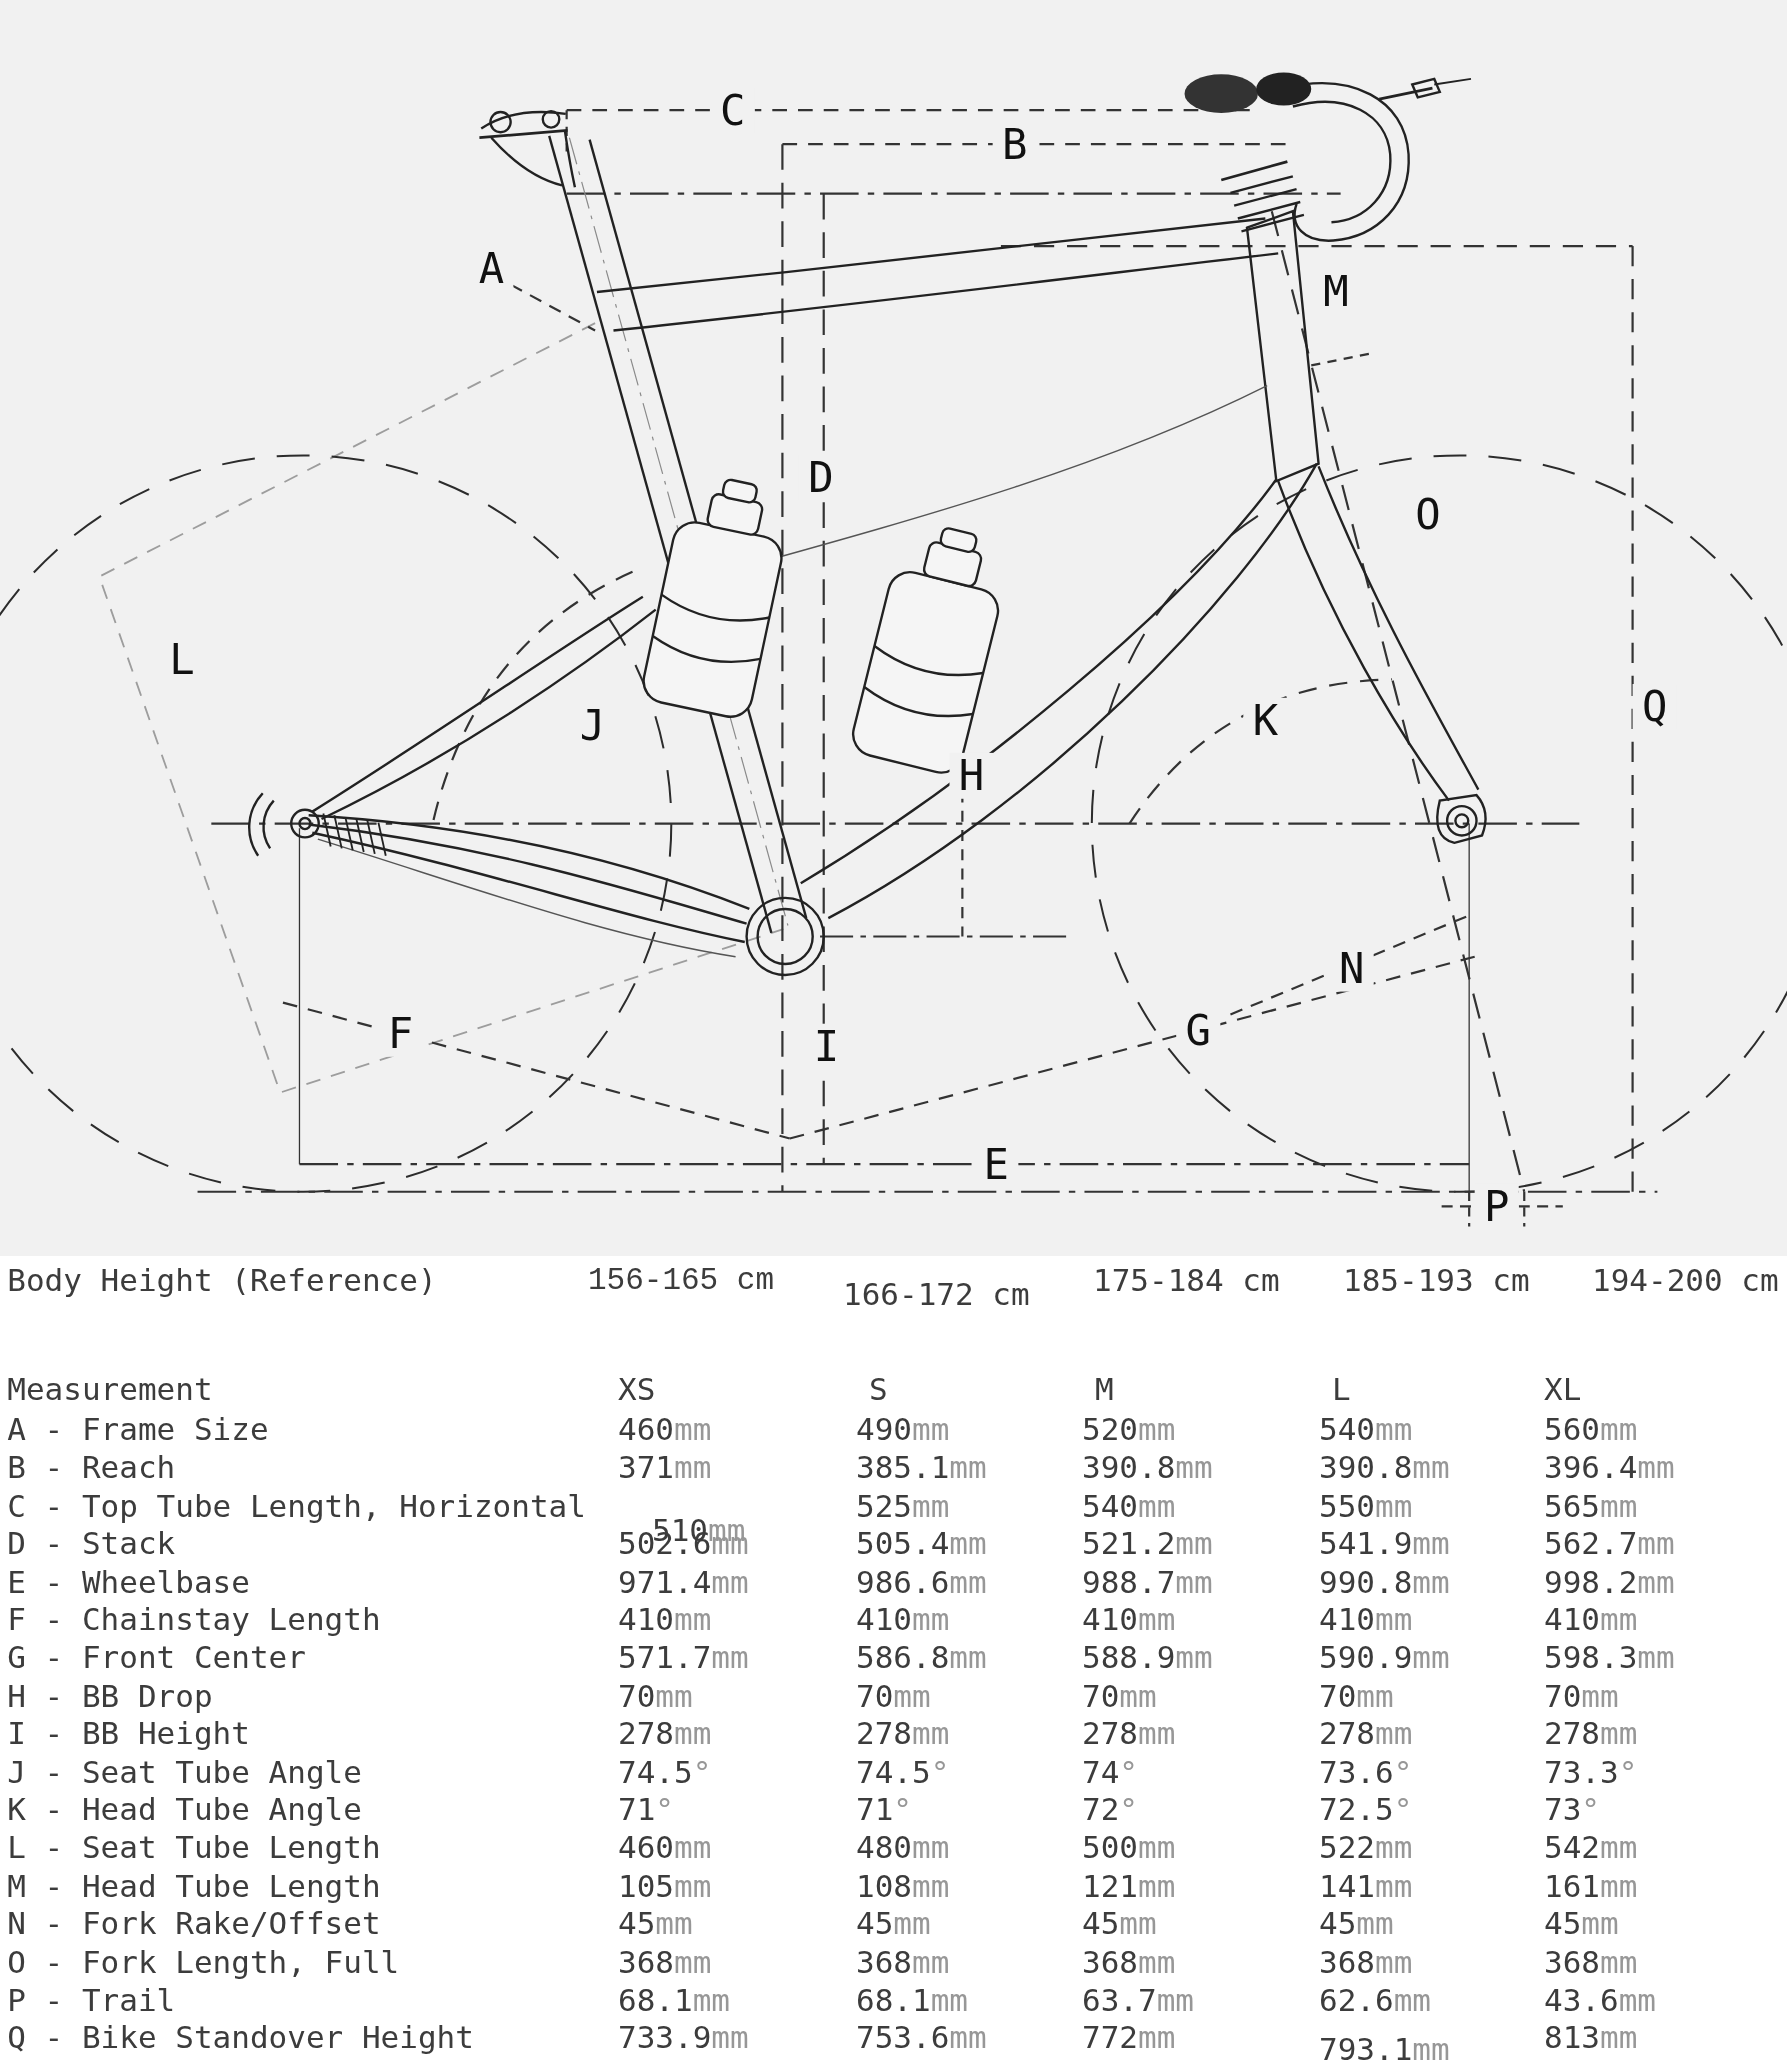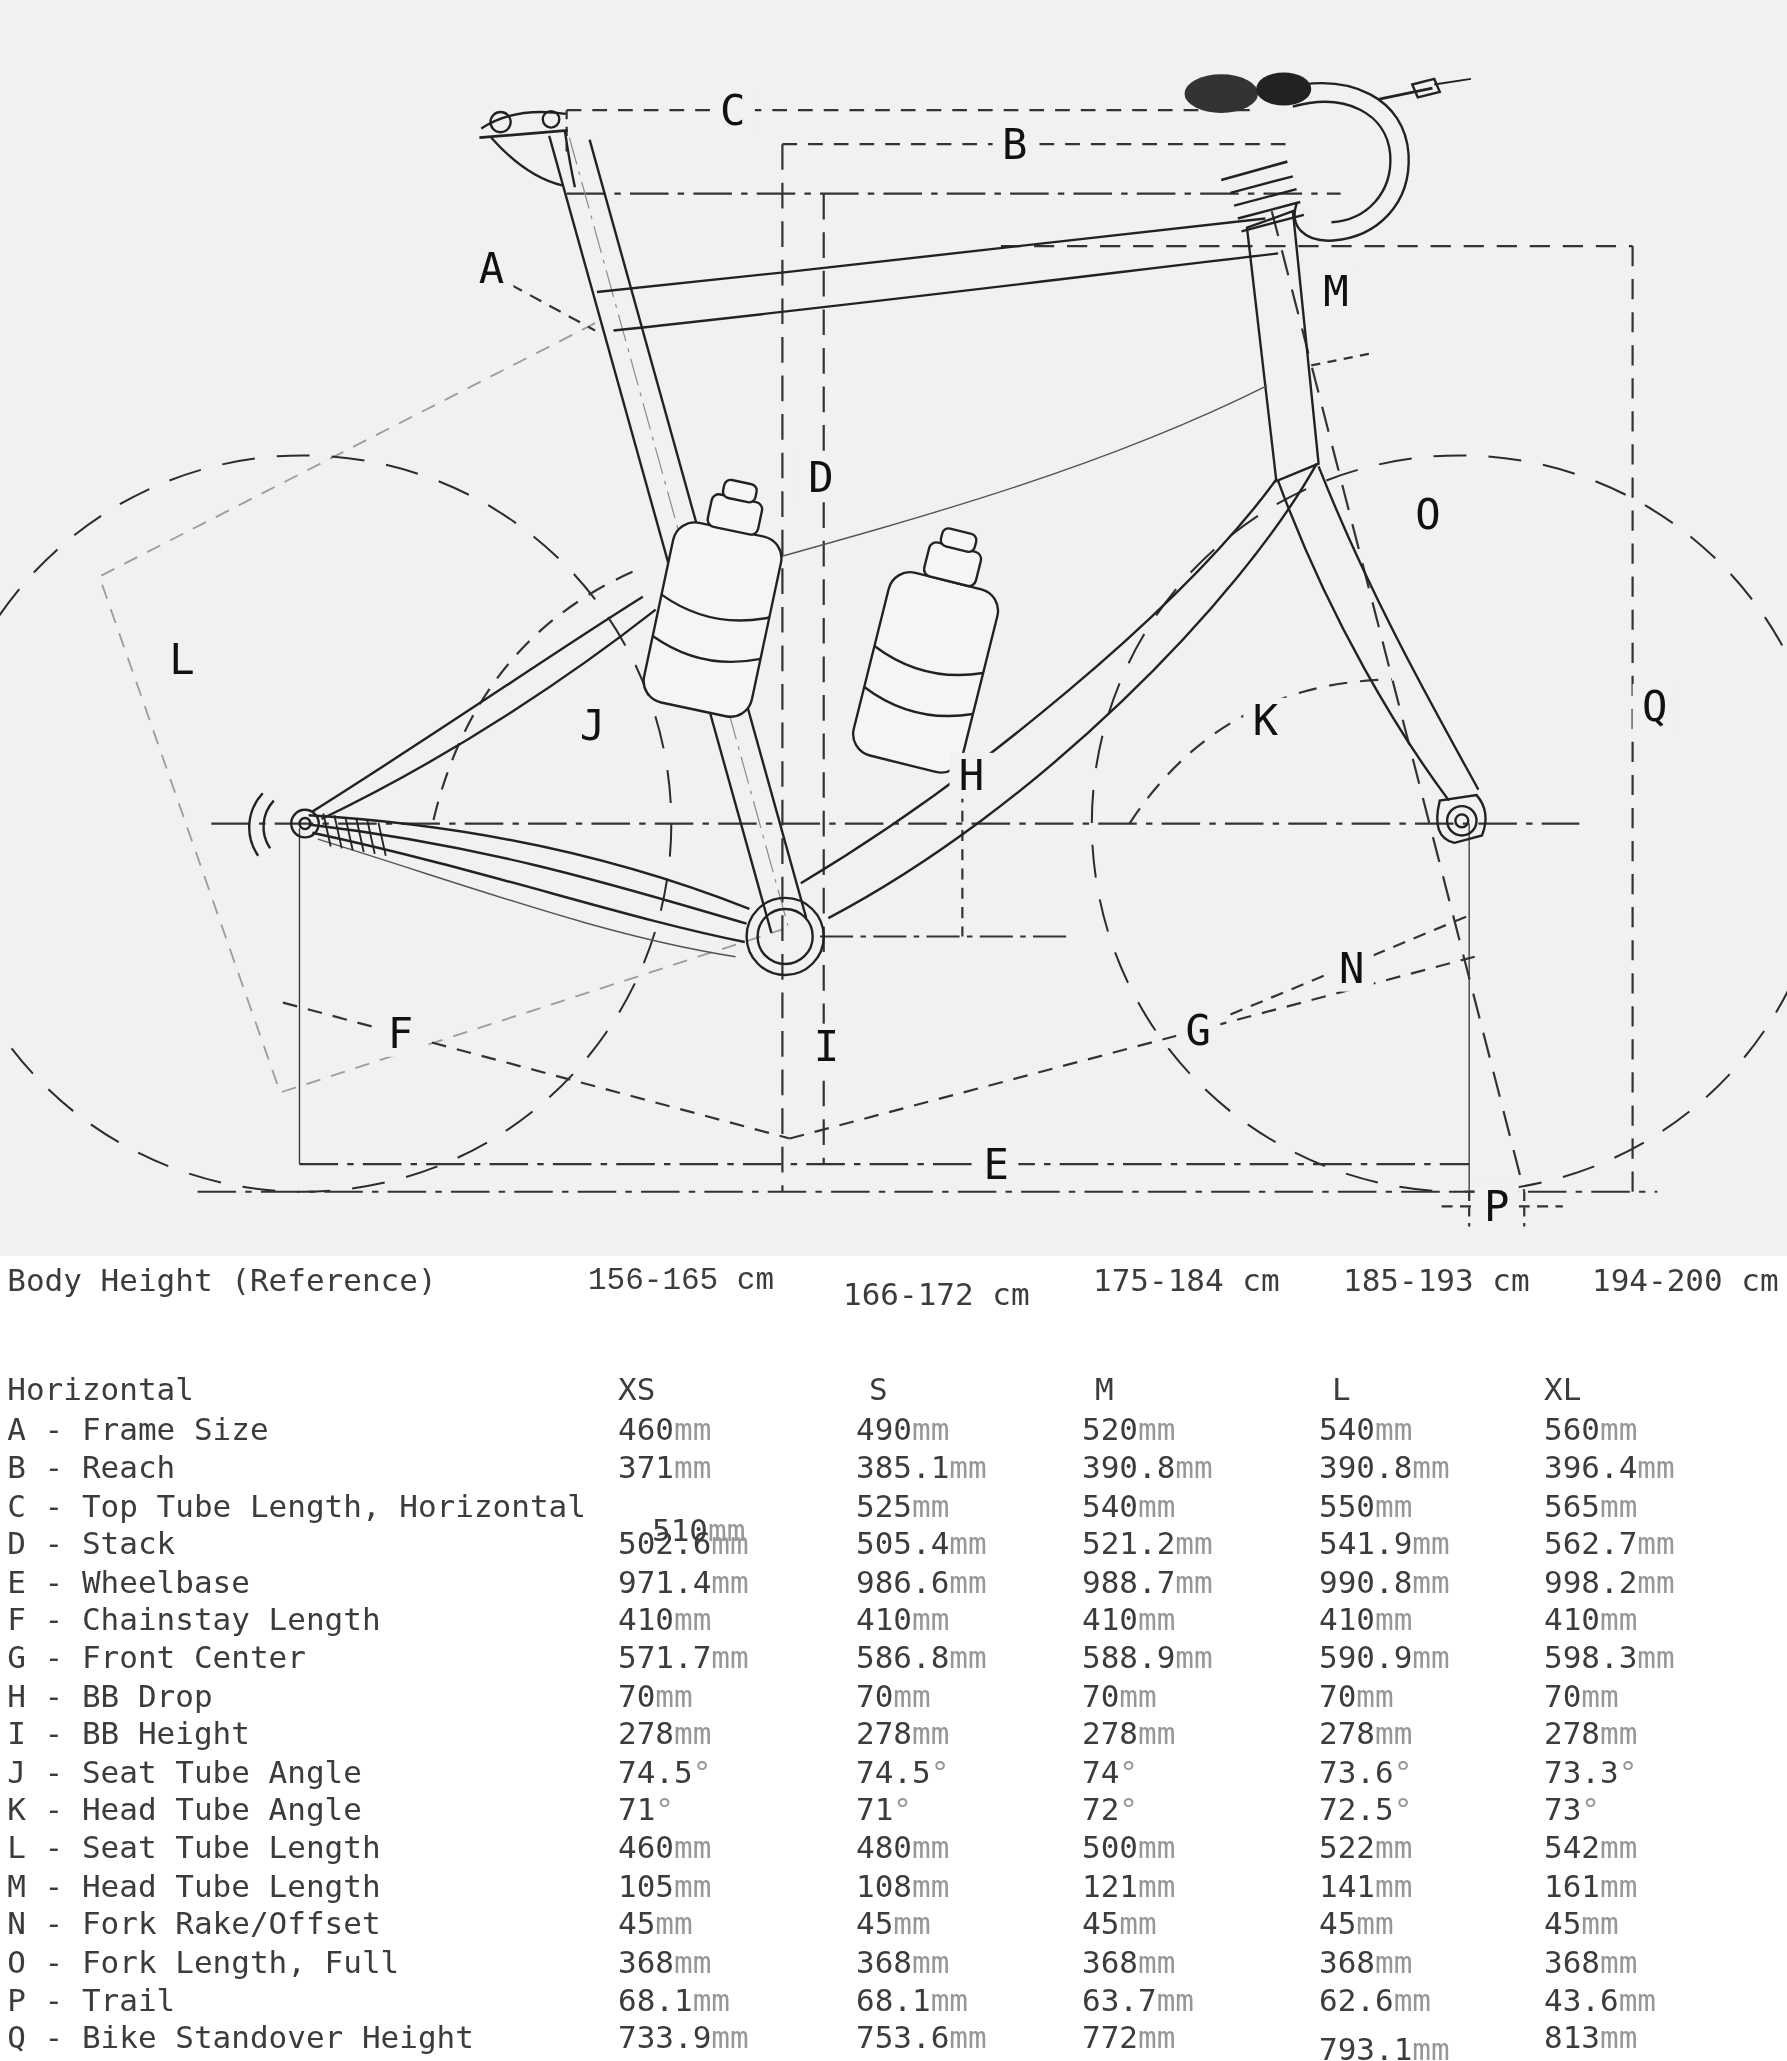--- a/index.html
+++ b/index.html
@@ -229,21 +229,21 @@
 
   <div class="t" style="left:7.3px; top:1264px;">Body Height (Reference)</div>
   <div id="bh-values">
       <div class="t" style="left: 588px; top: 1264px; font-family: Liberation Mono, monospace;">156-165 cm</div>
       <div class="t" style="left: 843px; top: 1264px; margin-top: 14px;">166-172 cm</div>
       <div class="t" style="left: 1093px; top: 1264px;">175-184 cm</div>
       <div class="t" style="left: 1343px; top: 1264px;">185-193 cm</div>
       <div class="t" style="left: 1592px; top: 1264px;">194-200 cm</div>
     </div>
 
-  <div class="t hdr" style="left:7.3px; top:1373px;">Horizontal</div>
+  <div class="t hdr" style="left:7.3px; top:1373px;">Measurement</div>
   <div id="size-headers">
       <div class="t" style="left: 618px; top: 1373px;">XS</div>
       <div class="t" style="left: 869px; top: 1373px;">S</div>
       <div class="t" style="left: 1095px; top: 1373px;">M</div>
       <div class="t" style="left: 1332px; top: 1373px;">L</div>
       <div class="t" style="left: 1544px; top: 1373px;">XL</div>
     </div>
   <div id="table-rows">
       <div>
         <div class="t" style="left: 7.3px; top: 1413px;">A - Frame Size</div>

